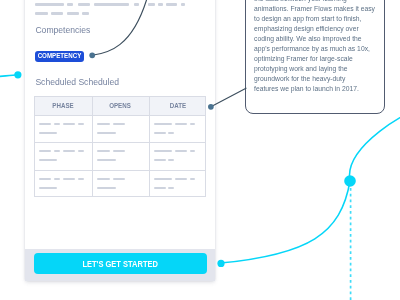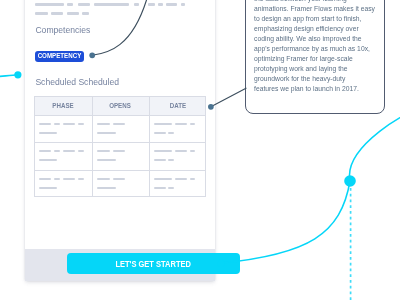--- a/index.html
+++ b/index.html
@@ -19,21 +19,21 @@
 
   .badge{position:absolute;background:#1d4ed8;border-radius:3px;
          display:flex;align-items:flex-start;justify-content:center;box-sizing:border-box;}
   .badge span{color:#fff;font-size:7.5px;font-weight:bold;white-space:pre;
          display:inline-block;transform:scaleX(.824);}
   .thlabel{position:absolute;font-size:7.5px;font-weight:bold;color:#77849f;
            white-space:pre;transform-origin:50% 50%;}
 
   .footer{position:absolute;background:#e3e5ed;}
   .btn{position:absolute;border-radius:4px;background:#05d6f8;
-       display:flex;align-items:center;justify-content:center;margin-left:33px;}
+       display:flex;align-items:center;justify-content:center;}
   .btn span{color:#fff;font-size:9.2px;font-weight:bold;white-space:pre;
        display:inline-block;transform:scaleX(.818);}
 
   
   .note{position:absolute;left:244.7px;top:-14.6px;width:139.9px;height:128.2px;
         border:1.1px solid #515b70;border-radius:8px;background:#fff;
         box-sizing:border-box;overflow:hidden;}
   .note .lines{position:absolute;left:8.1px;top:7.2px;
         font-size:8px;line-height:10.1px;color:#5d7186;}
   .note .lines div{white-space:pre;transform:scaleX(.845);transform-origin:0 50%;}

